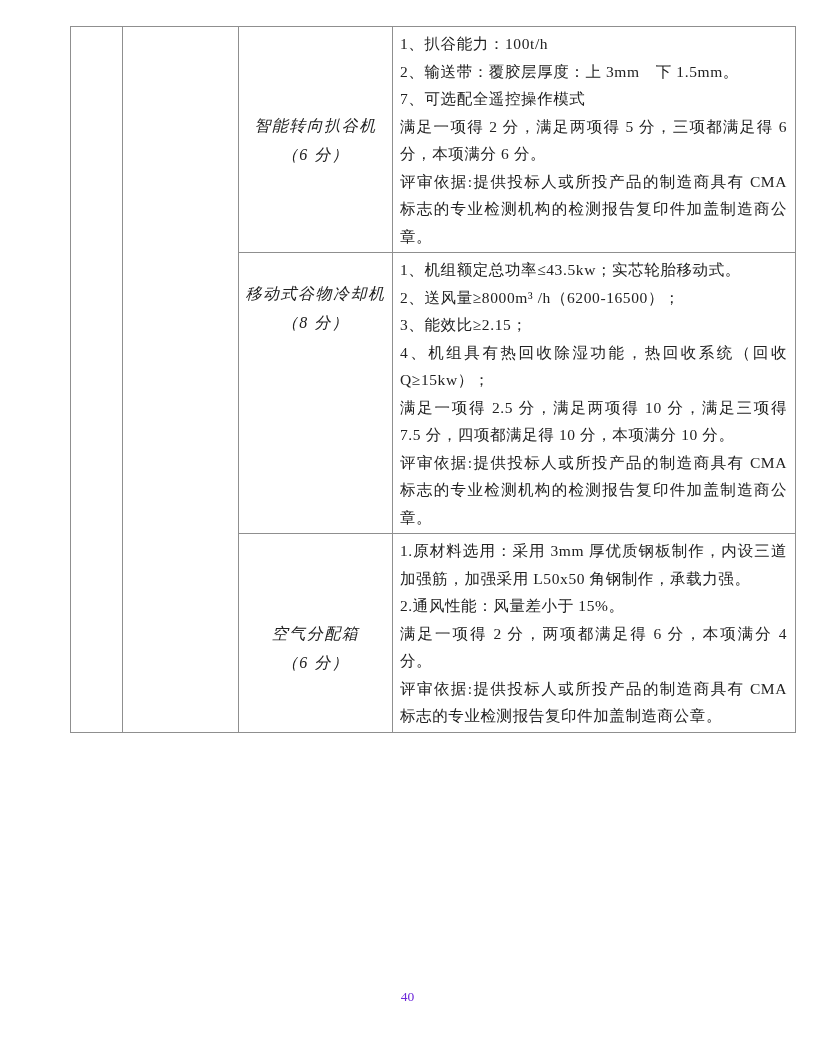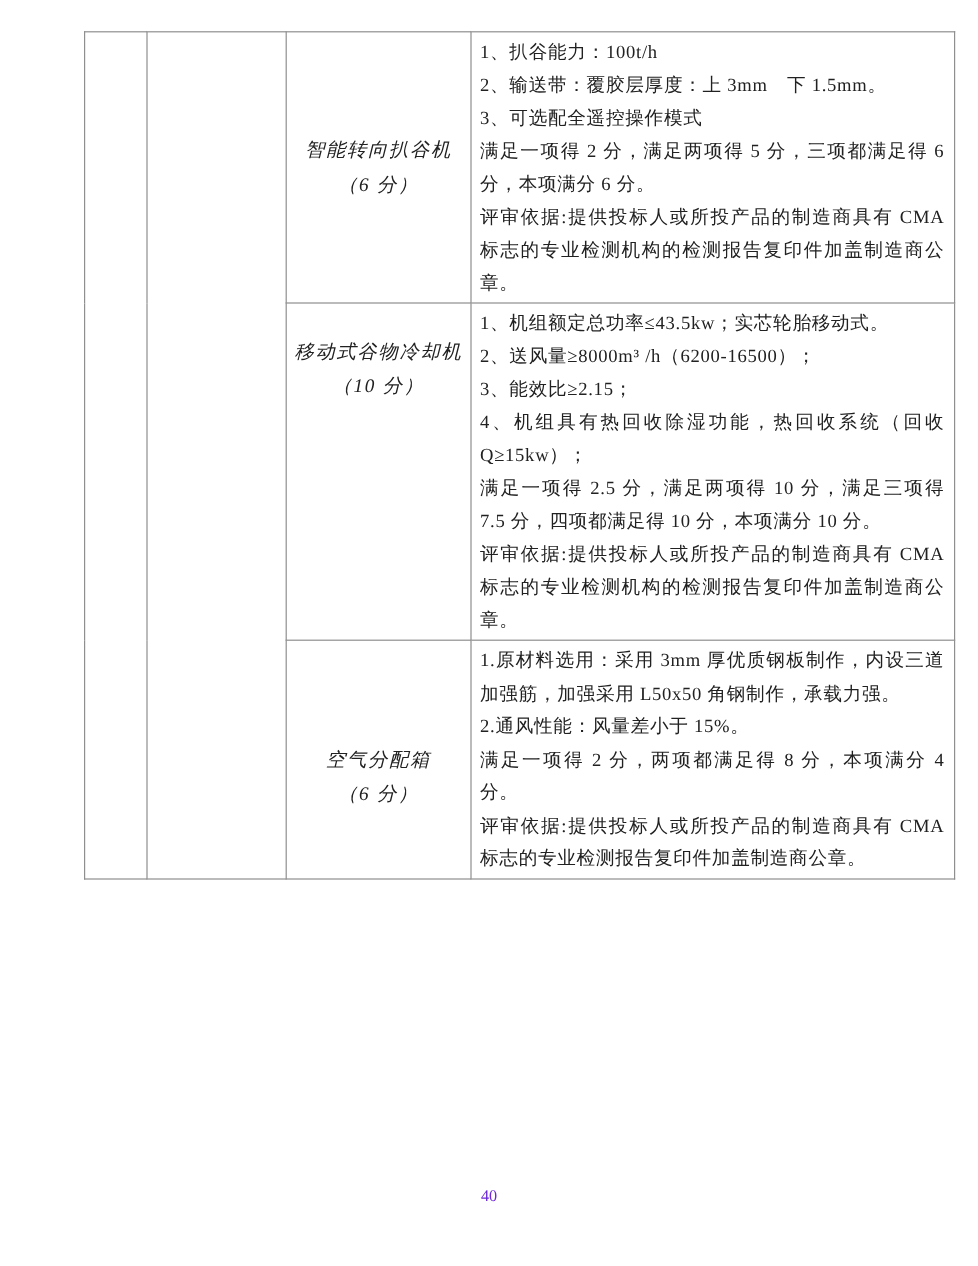--- a/index.html
+++ b/index.html
@@ -91,32 +91,32 @@
 
       <td class="label-cell v-center">
         <div>智能转向扒谷机</div>
         <div>（6 分）</div>
       </td>
 
       <td class="content-cell">
         <div class="cell-pad">
           <div class="crit-line">1、扒谷能力：100t/h</div>
           <div class="crit-line">2、输送带：覆胶层厚度：上 3mm　下 1.5mm。</div>
-          <div class="crit-line">3、可选配全遥控操作模式</div>
+          <div class="crit-line">7、可选配全遥控操作模式</div>
           <div class="crit-line">满足一项得 2 分，满足两项得 5 分，三项都满足得 6 分，本项满分 6 分。</div>
           <div class="crit-line">评审依据:提供投标人或所投产品的制造商具有 CMA 标志的专业检测机构的检测报告复印件加盖制造商公章。</div>
         </div>
       </td>
     </tr>
 
     <tr class="row-2">
       <td class="label-cell v-top">
         <div class="label-pad-r2">
           <div>移动式谷物冷却机</div>
-          <div>（10 分）</div>
+          <div>（8 分）</div>
         </div>
       </td>
 
       <td class="content-cell">
         <div class="cell-pad">
           <div class="crit-line">1、机组额定总功率≤43.5kw；实芯轮胎移动式。</div>
           <div class="crit-line">2、送风量≥8000m³ /h（6200-16500）；</div>
           <div class="crit-line">3、能效比≥2.15；</div>
           <div class="crit-line">4、机组具有热回收除湿功能，热回收系统（回收 Q≥15kw）；</div>
           <div class="crit-line">满足一项得 2.5 分，满足两项得 10 分，满足三项得 7.5 分，四项都满足得 10 分，本项满分 10 分。</div>
@@ -130,21 +130,21 @@
         <div class="label-push-r3">
           <div>空气分配箱</div>
           <div>（6 分）</div>
         </div>
       </td>
 
       <td class="content-cell">
         <div class="cell-pad">
           <div class="crit-line">1.原材料选用：采用 3mm 厚优质钢板制作，内设三道加强筋，加强采用 L50x50 角钢制作，承载力强。</div>
           <div class="crit-line">2.通风性能：风量差小于 15%。</div>
-          <div class="crit-line">满足一项得 2 分，两项都满足得 8 分，本项满分 4 分。</div>
+          <div class="crit-line">满足一项得 2 分，两项都满足得 6 分，本项满分 4 分。</div>
           <div class="crit-line">评审依据:提供投标人或所投产品的制造商具有 CMA 标志的专业检测报告复印件加盖制造商公章。</div>
         </div>
       </td>
     </tr>
   </tbody>
     </table>
 
   <div class="page-number">40</div>
 
 </div>

